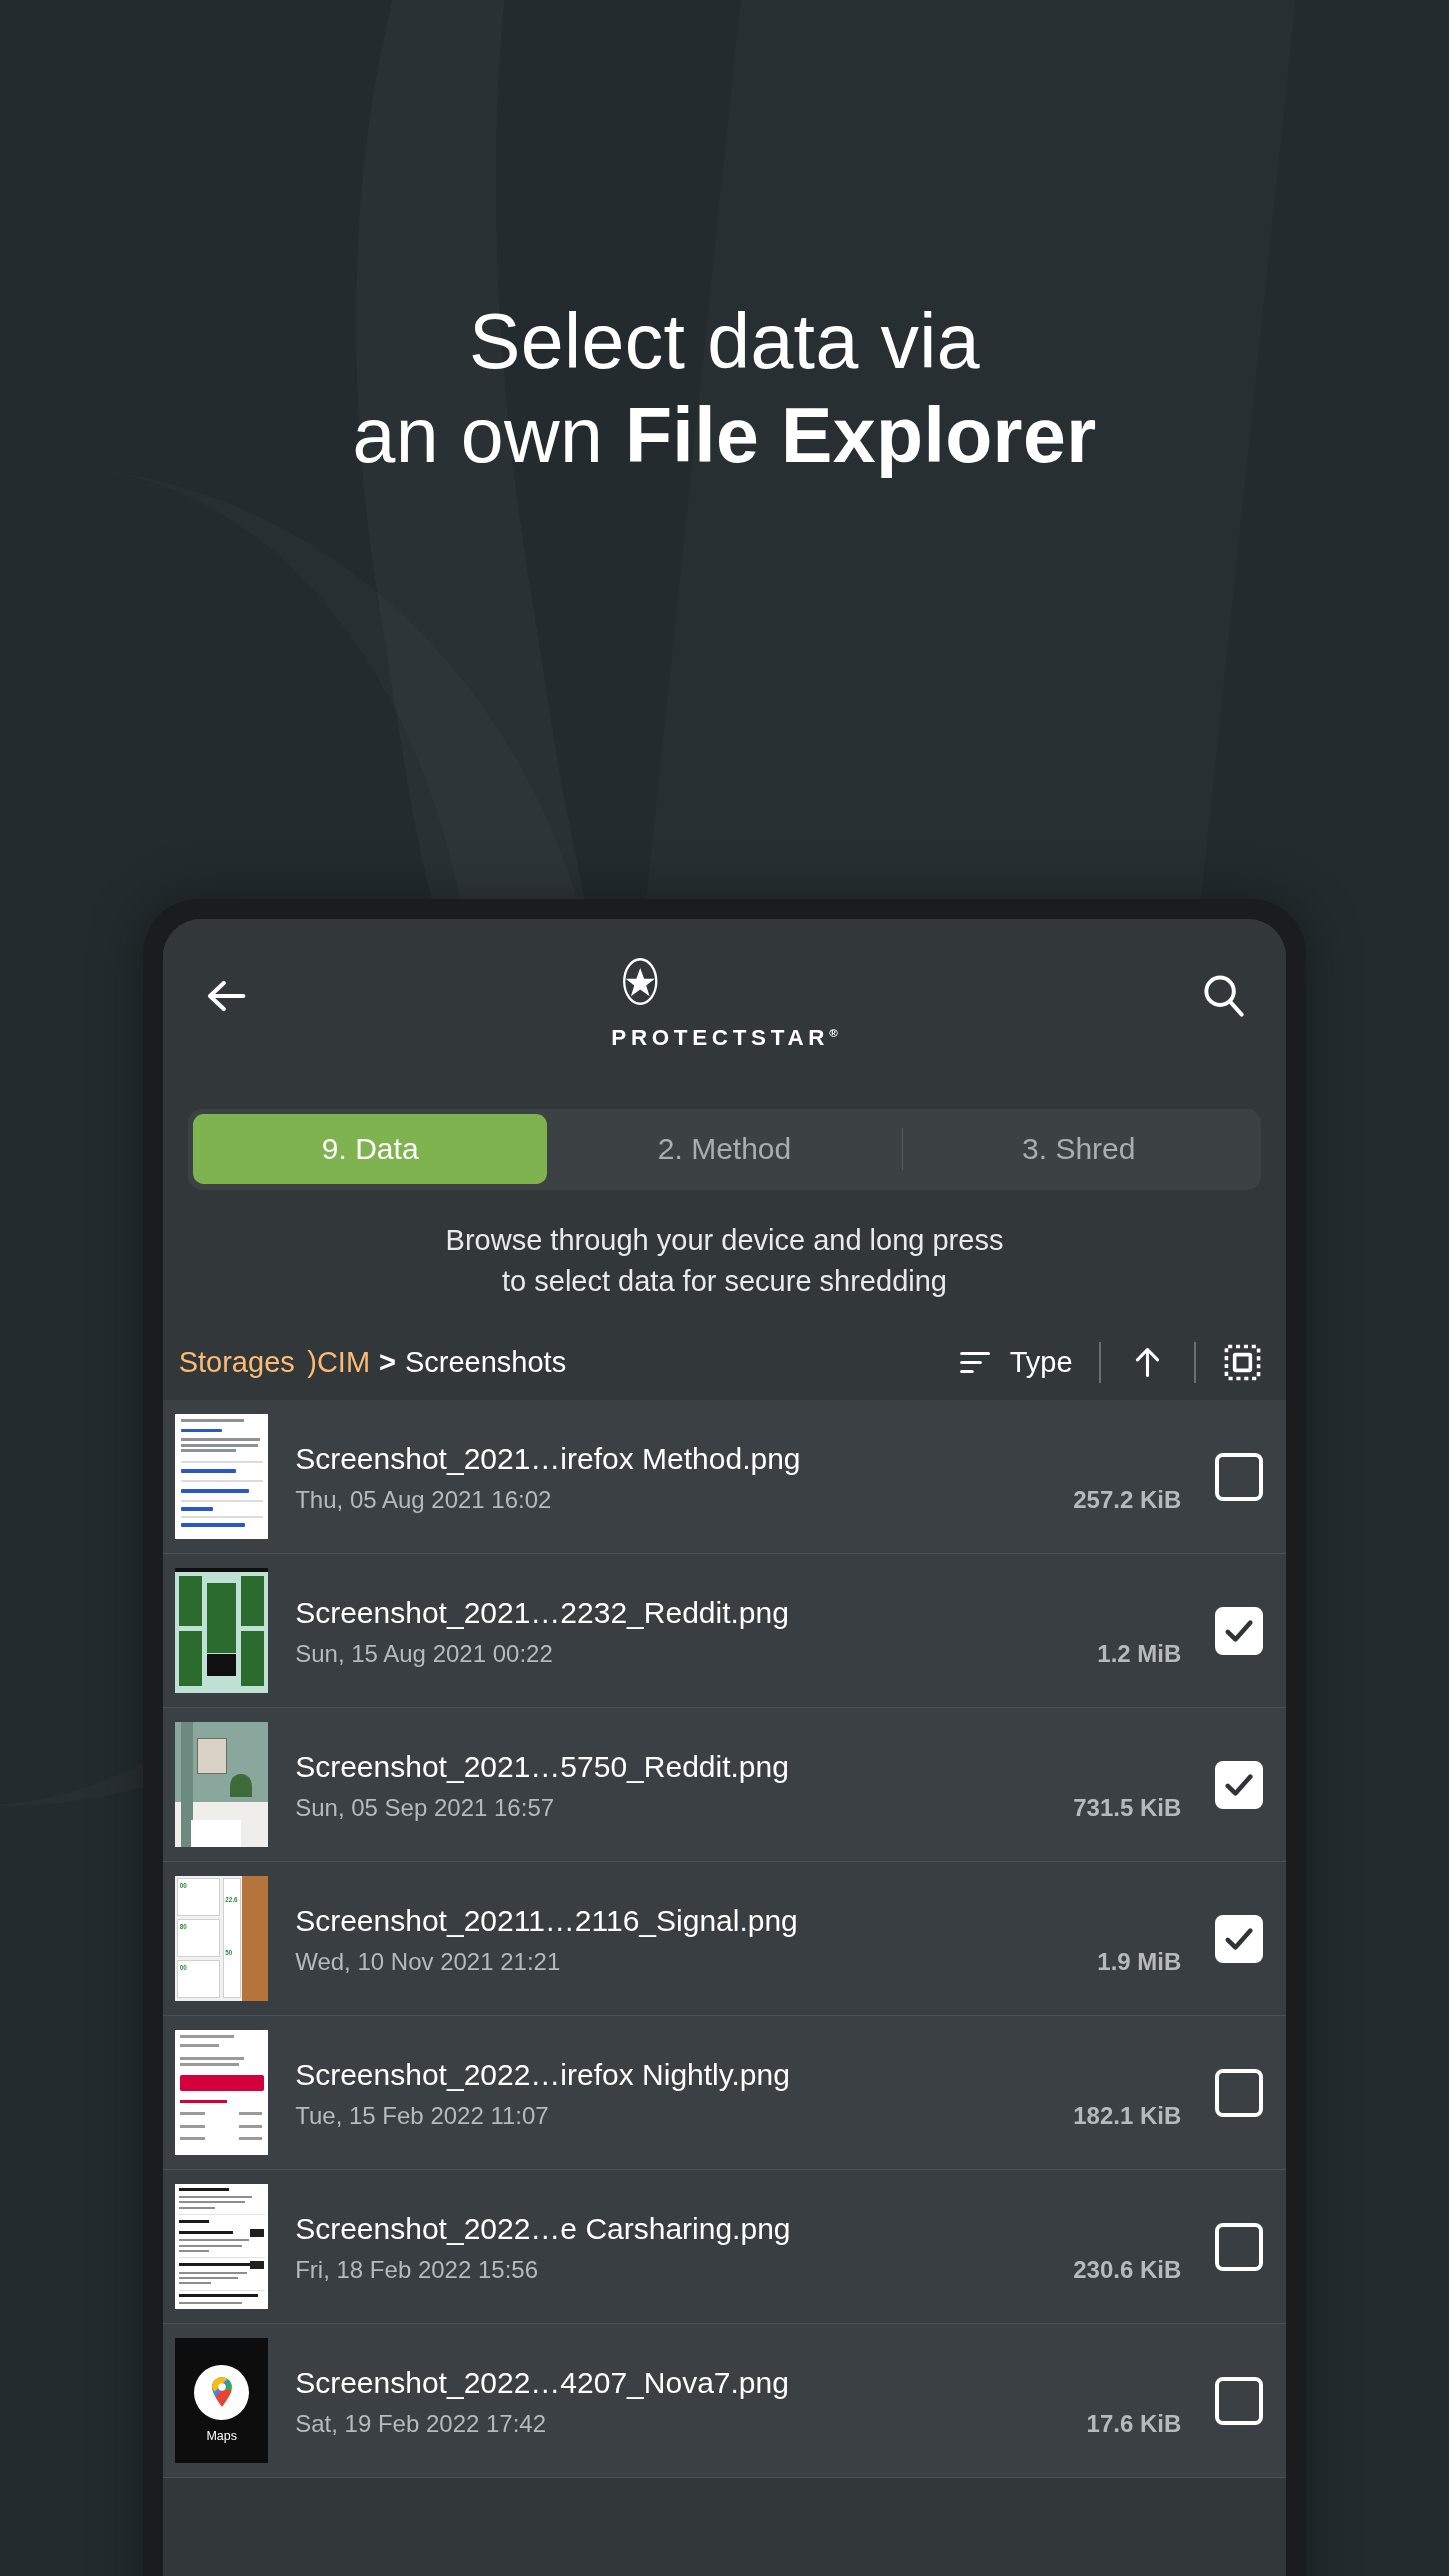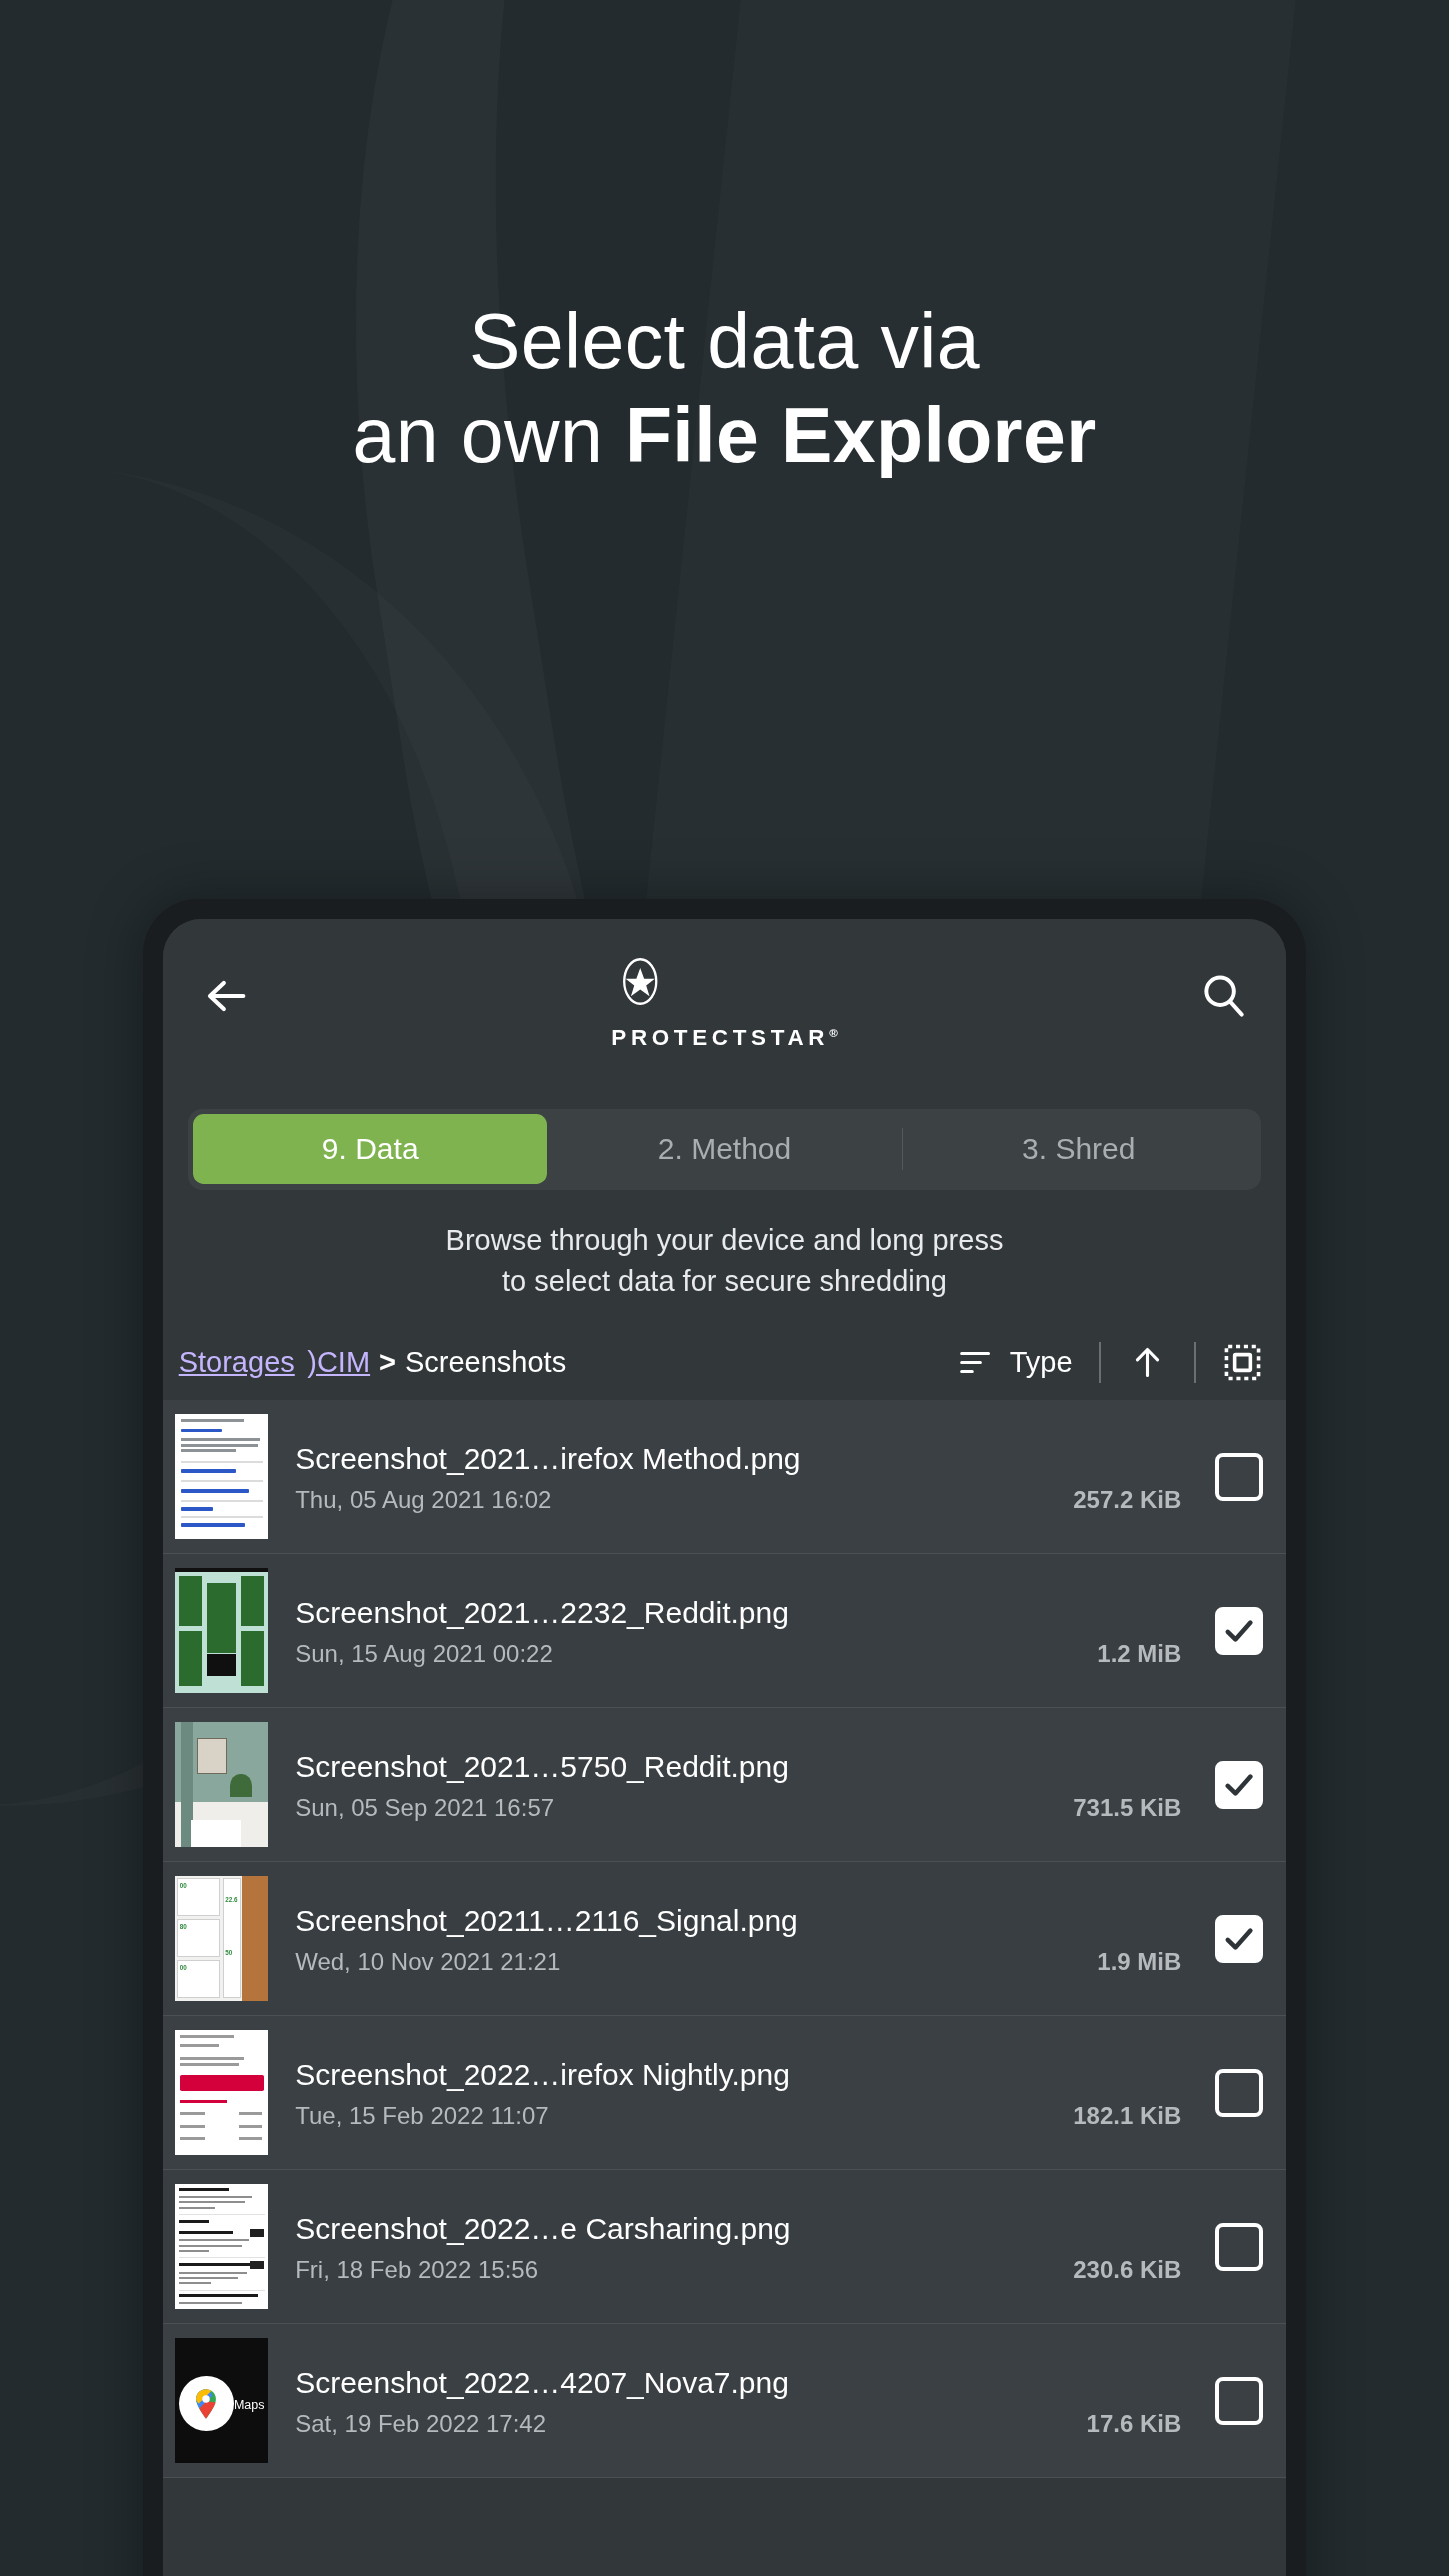--- a/index.html
+++ b/index.html
@@ -190,21 +190,21 @@
     align-items: center;
     padding: 0 23px 0 16px;
     overflow: hidden;
     white-space: nowrap;
   }
   .crumb {
     font-size: 29px;
     color: #ffffff;
     margin-right: 12.5px;
   }
-  .crumb.dim { color: #c4b5fd; text-decoration: underline; }
+  .crumb.dim { color: #fdba74; }
   .crumb.sep { margin-right: 9px; margin-left: -3.6px; font-weight: 700; }
   .crumbspacer { flex: 1; }
   .sortgroup {
     display: flex;
     align-items: center;
     gap: 14.3px;
   }
   .sortlabel {
     font-size: 29px;
     color: #ffffff;
@@ -307,21 +307,21 @@
   .t-red .bar { position:absolute; background:#d4003c; }
   .t-red .txt { position:absolute; background:#9a9a9a; height:2.7px; }
   .t-red .rl { position:absolute; background:#d4003c; height:2.7px; }
 
   .t-list { background:#ffffff; }
   .t-list .hd { position:absolute; background:#1a1a1a; height:2.7px; }
   .t-list .tx { position:absolute; background:#8e8e8e; height:1.8px; }
   .t-list .tag { position:absolute; background:#202020; height:7.2px; }
   .t-list .hr2 { position:absolute; background:#e2e2e2; height:0.9px; left:3.6px; right:3.6px; }
 
-  .t-maps { background:#0d0d0d; display:flex; align-items:center; justify-content:center; }
+  .t-maps { background:#0d0d0d; display:flex; flex-direction:column; align-items:center; justify-content:center; }
   .t-maps .circle {
     width:55px; height:55px; border-radius:50%; background:#ffffff;
     display:flex; align-items:center; justify-content:center; margin-top:5.4px;
   }
   .t-maps .label { color:#ffffff; font-size:12.5px; margin-top:9px; }
 
   
   .icon { display:block; }
 </style>
 </head>

